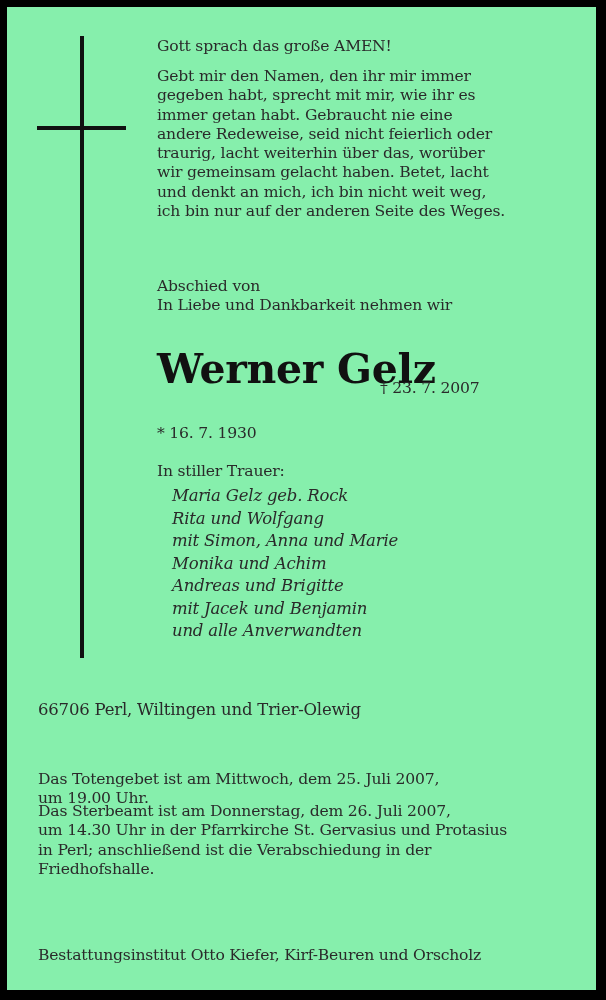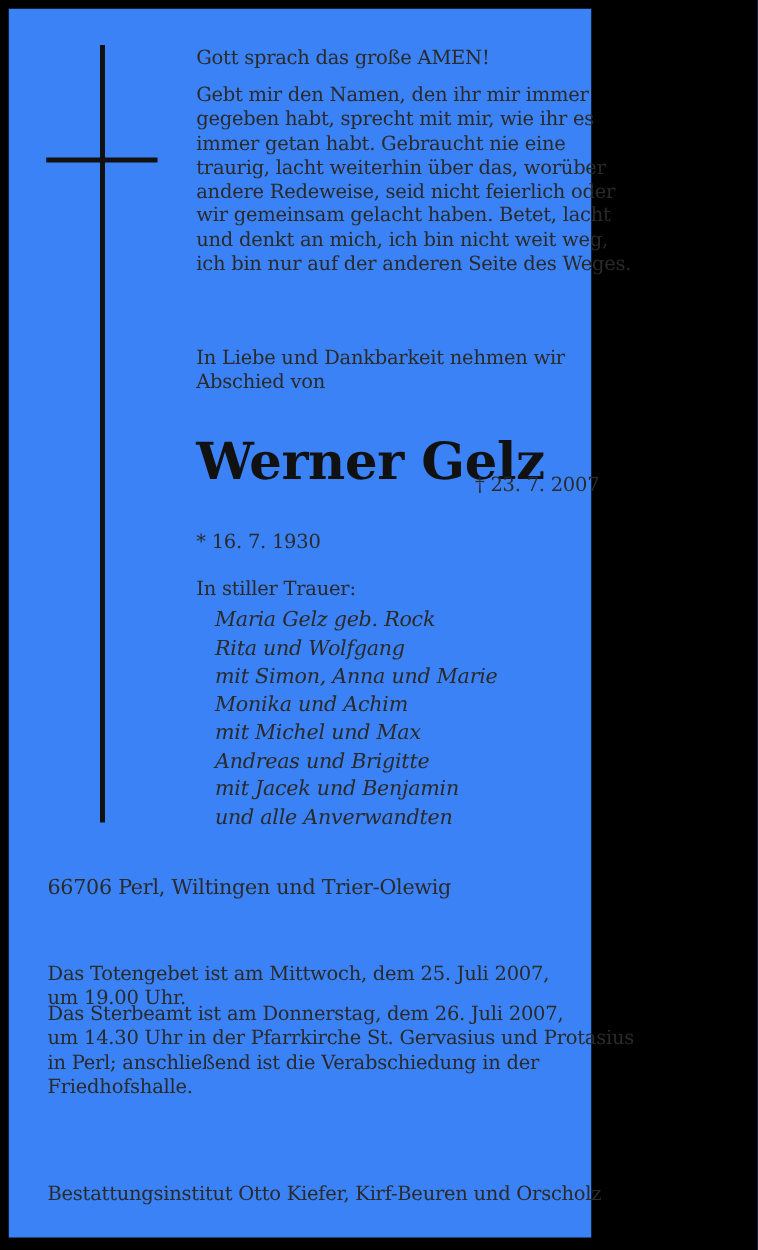--- a/index.html
+++ b/index.html
@@ -1,19 +1,19 @@
 <!DOCTYPE html>
 <html><head>
 <meta charset="utf-8">
 <style>
   html, body { margin: 0; padding: 0; background: #000; }
   body { width: 606px; height: 1000px; position: relative; overflow: hidden; }
   .card {
-    position: absolute; left: 7px; top: 7px; width: 466px; height: 983px;
-    background: #3b82f6; color: #2a2a2a;
+    position: absolute; left: 7px; top: 7px; width: 589px; height: 983px;
+    background: #86efac; color: #2a2a2a;
     font-family: "DejaVu Serif", "Liberation Serif", serif;
   }
   .cross-v { position: absolute; left: 73px; top: 29px; width: 4px; height: 622px; background: #111; }
   .cross-h { position: absolute; left: 30px; top: 119px; width: 89px; height: 4px; background: #111; }
   .col { position: absolute; left: 150px; width: 430px; }
   .t { font-size: 15.6px; line-height: 19.3px; margin: 0; white-space: nowrap; letter-spacing: -0.2px; }
   .greeting { top: 30px; }
   .quote { top: 60px; }
   .farewell { top: 270px; }
   .name { top: 340px; font-size: 41px; line-height: 44px; font-weight: bold; color: #111; letter-spacing: -0.3px; }
@@ -40,47 +40,46 @@
   </div>
 
   <div class="col greeting">
     <p class="t">Gott sprach das große AMEN!</p>
   </div>
 
   <div class="col quote">
     <p class="t">Gebt mir den Namen, den ihr mir immer</p>
     <p class="t">gegeben habt, sprecht mit mir, wie ihr es</p>
     <p class="t">immer getan habt. Gebraucht nie eine</p>
+    <p class="t">andere Redeweise, seid nicht feierlich oder</p>
     <p class="t">traurig, lacht weiterhin über das, worüber</p>
-    <p class="t">andere Redeweise, seid nicht feierlich oder</p>
     <p class="t">wir gemeinsam gelacht haben. Betet, lacht</p>
     <p class="t">und denkt an mich, ich bin nicht weit weg,</p>
     <p class="t">ich bin nur auf der anderen Seite des Weges.</p>
   </div>
 
   <div class="col farewell">
+    <p class="t">Abschied von</p>
     <p class="t">In Liebe und Dankbarkeit nehmen wir</p>
-    <p class="t">Abschied von</p>
   </div>
 
   <div class="col name">Werner Gelz</div>
 
   <p class="t col born" style="left:150px;">* 16. 7. 1930</p>
   <p class="t col died" style="left:373px;">† 23. 7. 2007</p>
 
   <div class="col mourn-label">
     <p class="t">In stiller Trauer:</p>
   </div>
 
   <div class="col mourners">
     <p class="t">Maria Gelz geb. Rock</p>
     <p class="t">Rita und Wolfgang</p>
     <p class="t">mit Simon, Anna und Marie</p>
     <p class="t">Monika und Achim</p>
-    <p class="t">mit Michel und Max</p>
     <p class="t">Andreas und Brigitte</p>
     <p class="t">mit Jacek und Benjamin</p>
     <p class="t">und alle Anverwandten</p>
   </div>
 
   <div class="bottom loc">
     <p class="t" style="font-size:16.5px;">66706 Perl, Wiltingen und Trier-Olewig</p>
   </div>
 
   <div class="bottom b1">

